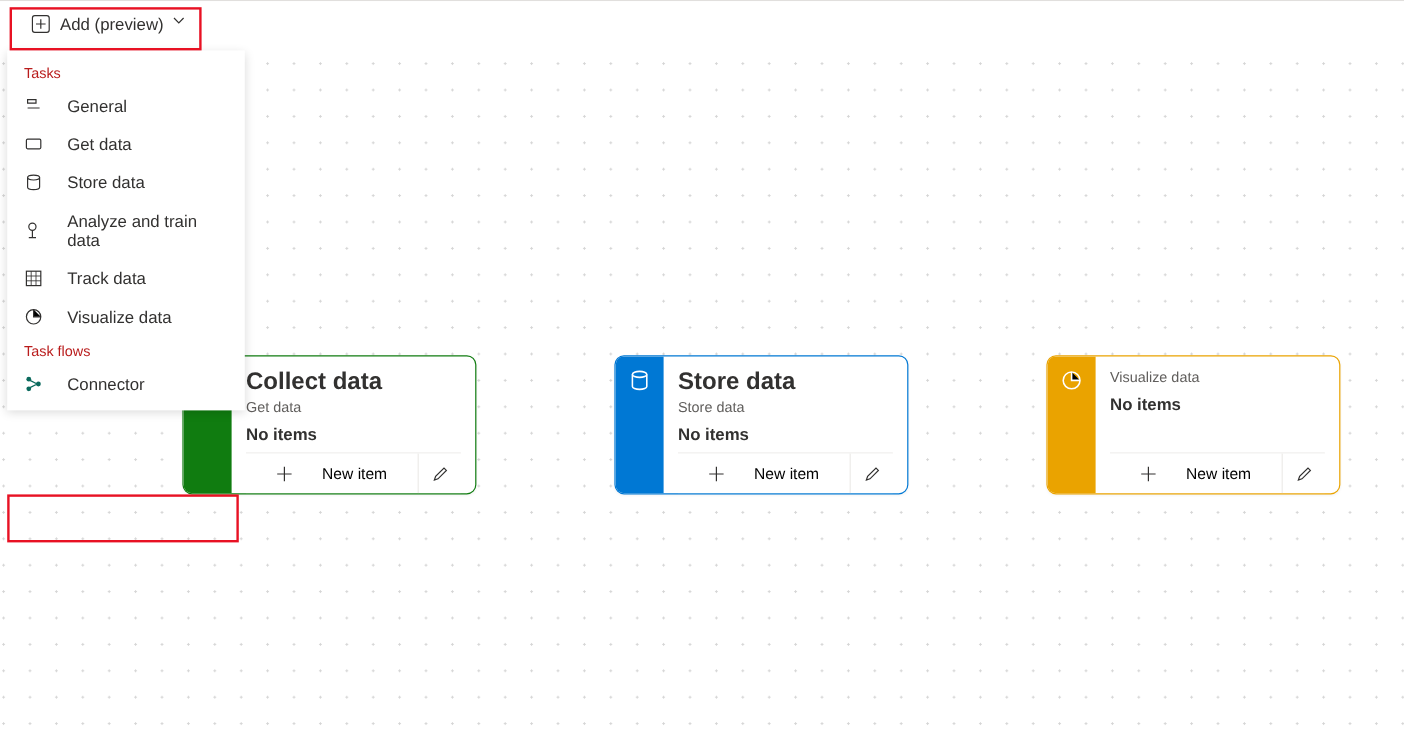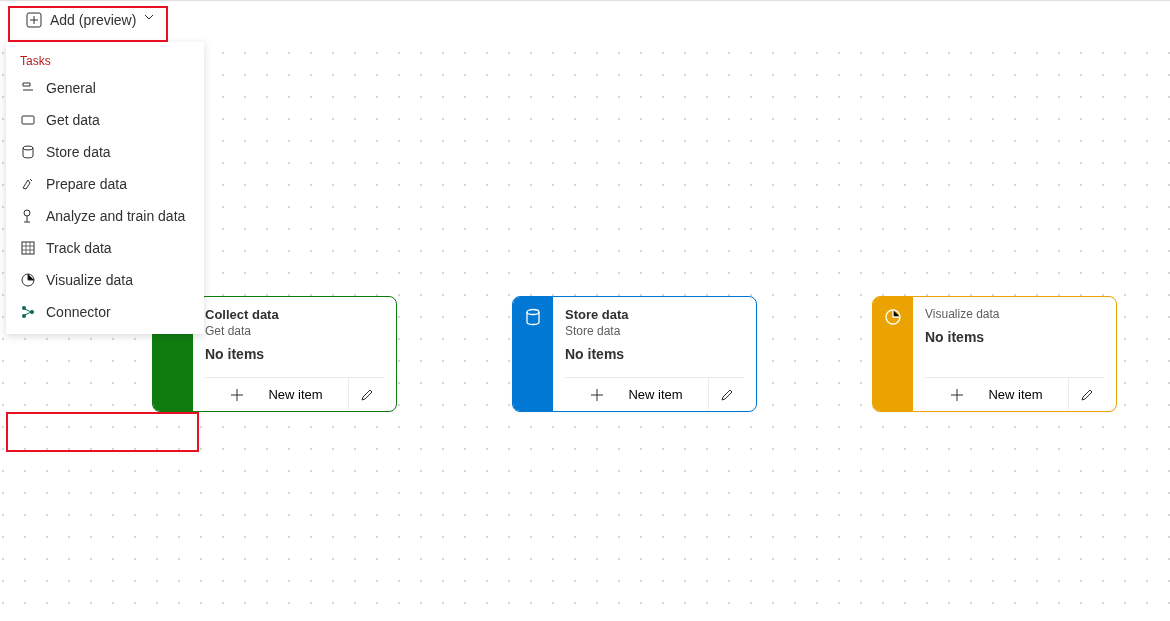--- a/index.html
+++ b/index.html
@@ -70,21 +70,21 @@
       font-size: 14px;
     }
     .dd-section-label {
       padding: 6px 14px 4px;
       font-size: 12px;
       color: #b91c1c;
     }
     .dd-item {
       display: flex;
       align-items: center;
-      gap: 10px;
+      gap: 20px;
       padding: 8px 14px;
       cursor: pointer;
     }
     .dd-item svg { width: 16px; height: 16px; flex: 0 0 16px; }
 
     .cards-layer {
       position: absolute;
       top: 296px;
       left: 0;
       right: 0;
@@ -102,21 +102,21 @@
     }
     .card.green { border: 1px solid #107c10; left: 152px; }
     .card.blue  { border: 1px solid #0078d4; left: 512px; }
     .card.orange{ border: 1px solid #eaa300; left: 872px; }
     .card-rail { width: 40px; display:flex; justify-content:center; padding-top:10px; }
     .card.green .card-rail { background:#107c10; }
     .card.blue  .card-rail { background:#0078d4; }
     .card.orange .card-rail{ background:#eaa300; }
     .card-rail svg { width:20px; height:20px; }
     .card-body { flex:1; padding: 10px 12px 0; display:flex; flex-direction:column; }
-    .card-title { font-size:13px; font-weight:600; margin-bottom:2px; }
+    .card-title { font-size:20px; font-weight:600; margin-bottom:2px; }
     .card-sub { font-size:12px; color:#605e5c; margin-bottom:8px; }
     .card-noitems { font-size:14px; color:#323130;font-weight:bold; }
     .card-footer {
       margin-top:auto;
       height:34px;
       border-top:1px solid #edebe9;
       display:flex;
       align-items:stretch;
     }
     .new-item-btn {
@@ -180,26 +180,20 @@
   </div>
 
   <div class="dd-item">
     <svg viewBox="0 0 16 16">
         <ellipse cx="8" cy="4" rx="5" ry="2" fill="none" stroke="#323130"></ellipse>
         <path d="M3 4 V12 A5 2 0 0 0 13 12 V4" fill="none" stroke="#323130"></path>
       </svg>
     <span>Store data</span>
   </div>
 
-  <div class="dd-item">
-    <svg viewBox="0 0 16 16">
-        <path d="M3 12 L8 4 L10 7 L6 13 Z M10 3 L12 5" fill="none" stroke="#323130"></path>
-      </svg>
-    <span>Prepare data</span>
-  </div>
 
   <div class="dd-item">
     <svg viewBox="0 0 16 16">
         <circle cx="7" cy="5" r="3" fill="none" stroke="#323130"></circle>
         <path d="M7 8 V14 M4 14 H10" stroke="#323130"></path>
       </svg>
     <span>Analyze and train data</span>
   </div>
 
   <div class="dd-item">
@@ -211,20 +205,21 @@
   </div>
 
   <div class="dd-item">
     <svg viewBox="0 0 16 16">
         <circle cx="8" cy="8" r="6" fill="none" stroke="#323130"></circle>
         <path d="M8 2 V8 H14" stroke="#323130"></path>
       </svg>
     <span>Visualize data</span>
   </div>
 
+  <div class="dd-section-label">Task flows</div>
 
 
   <div class="dd-item">
     <svg viewBox="0 0 16 16">
         <circle cx="4" cy="4" r="2" fill="#0b6a5d"></circle>
         <circle cx="4" cy="12" r="2" fill="#0b6a5d"></circle>
         <circle cx="12" cy="8" r="2" fill="#0b6a5d"></circle>
         <path d="M5 5 L11 8 M5 11 L11 8" stroke="#0b6a5d" stroke-width="1"></path>
       </svg>
     <span>Connector</span>

